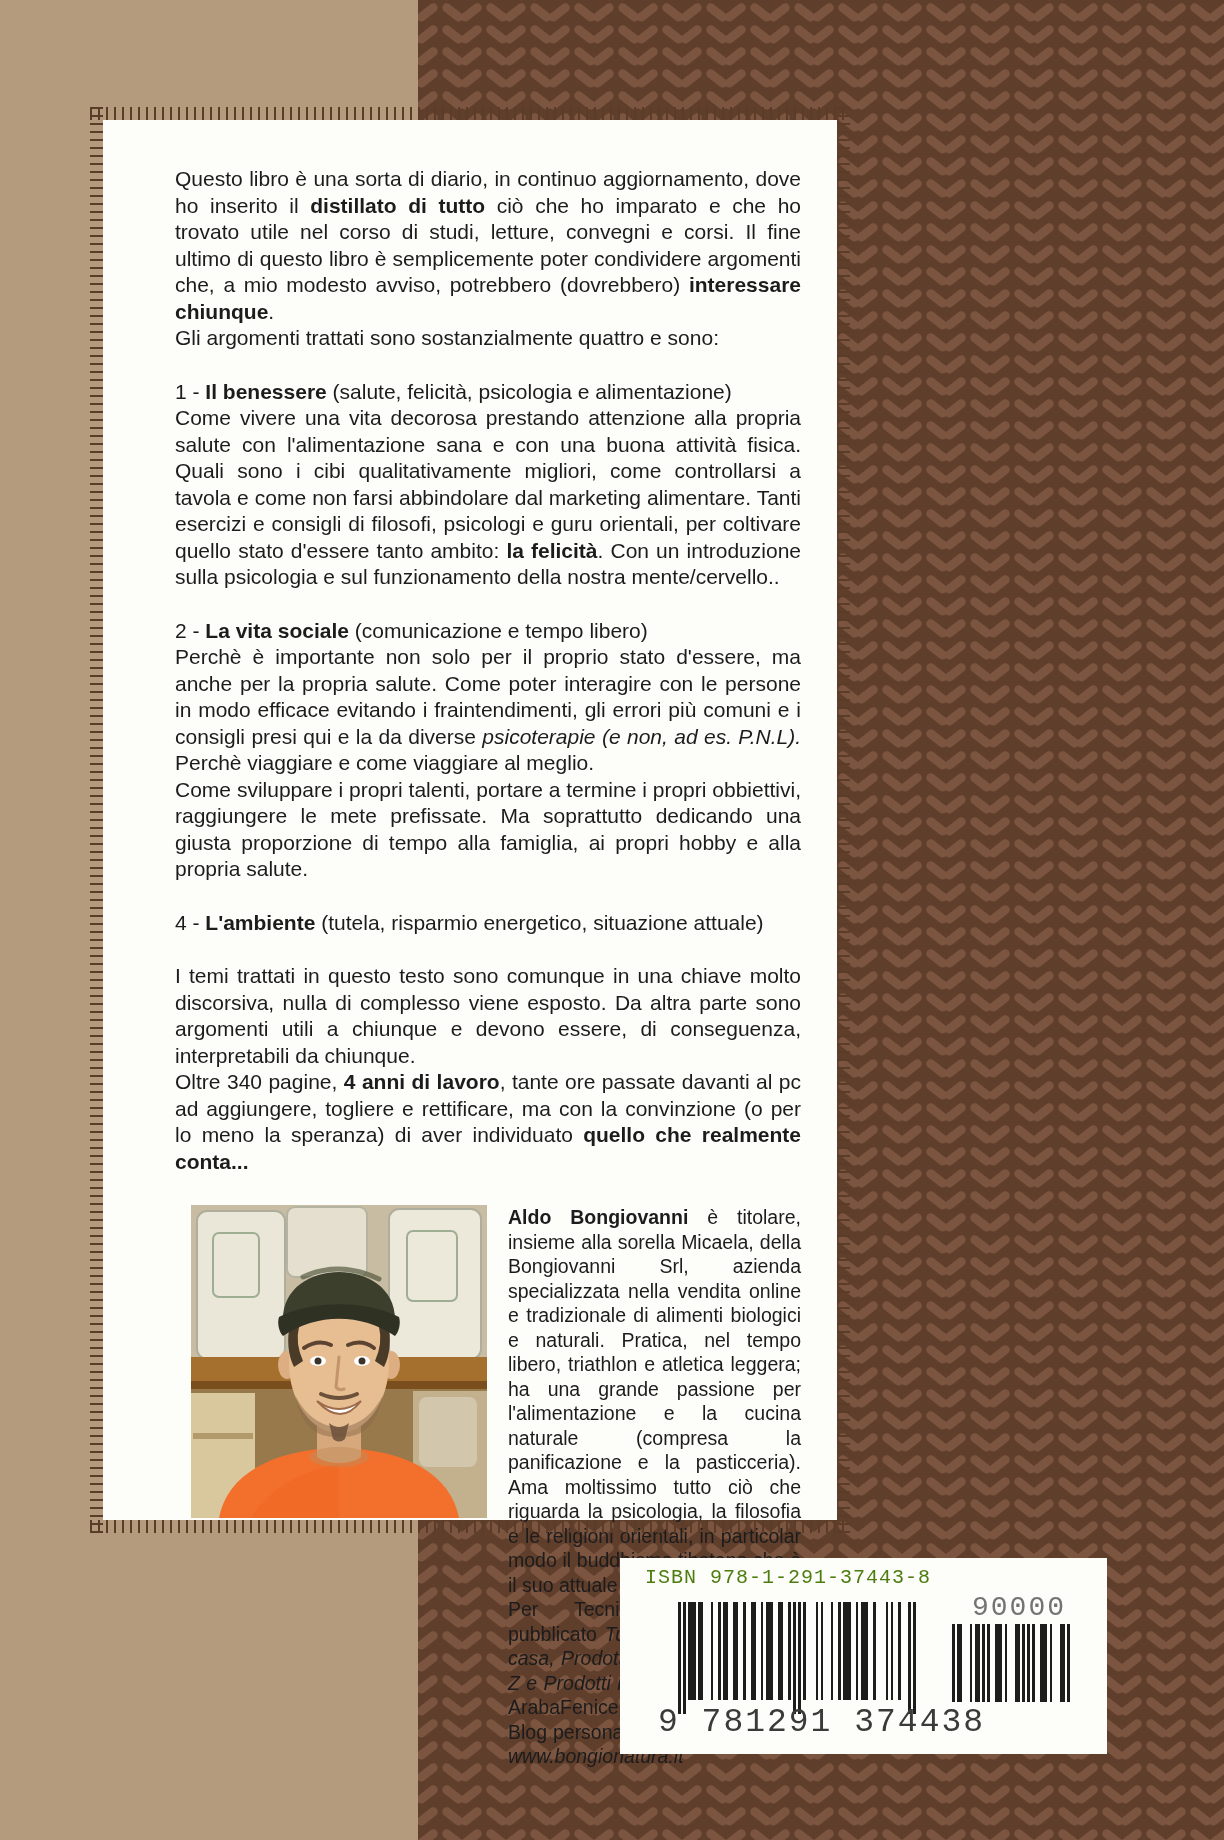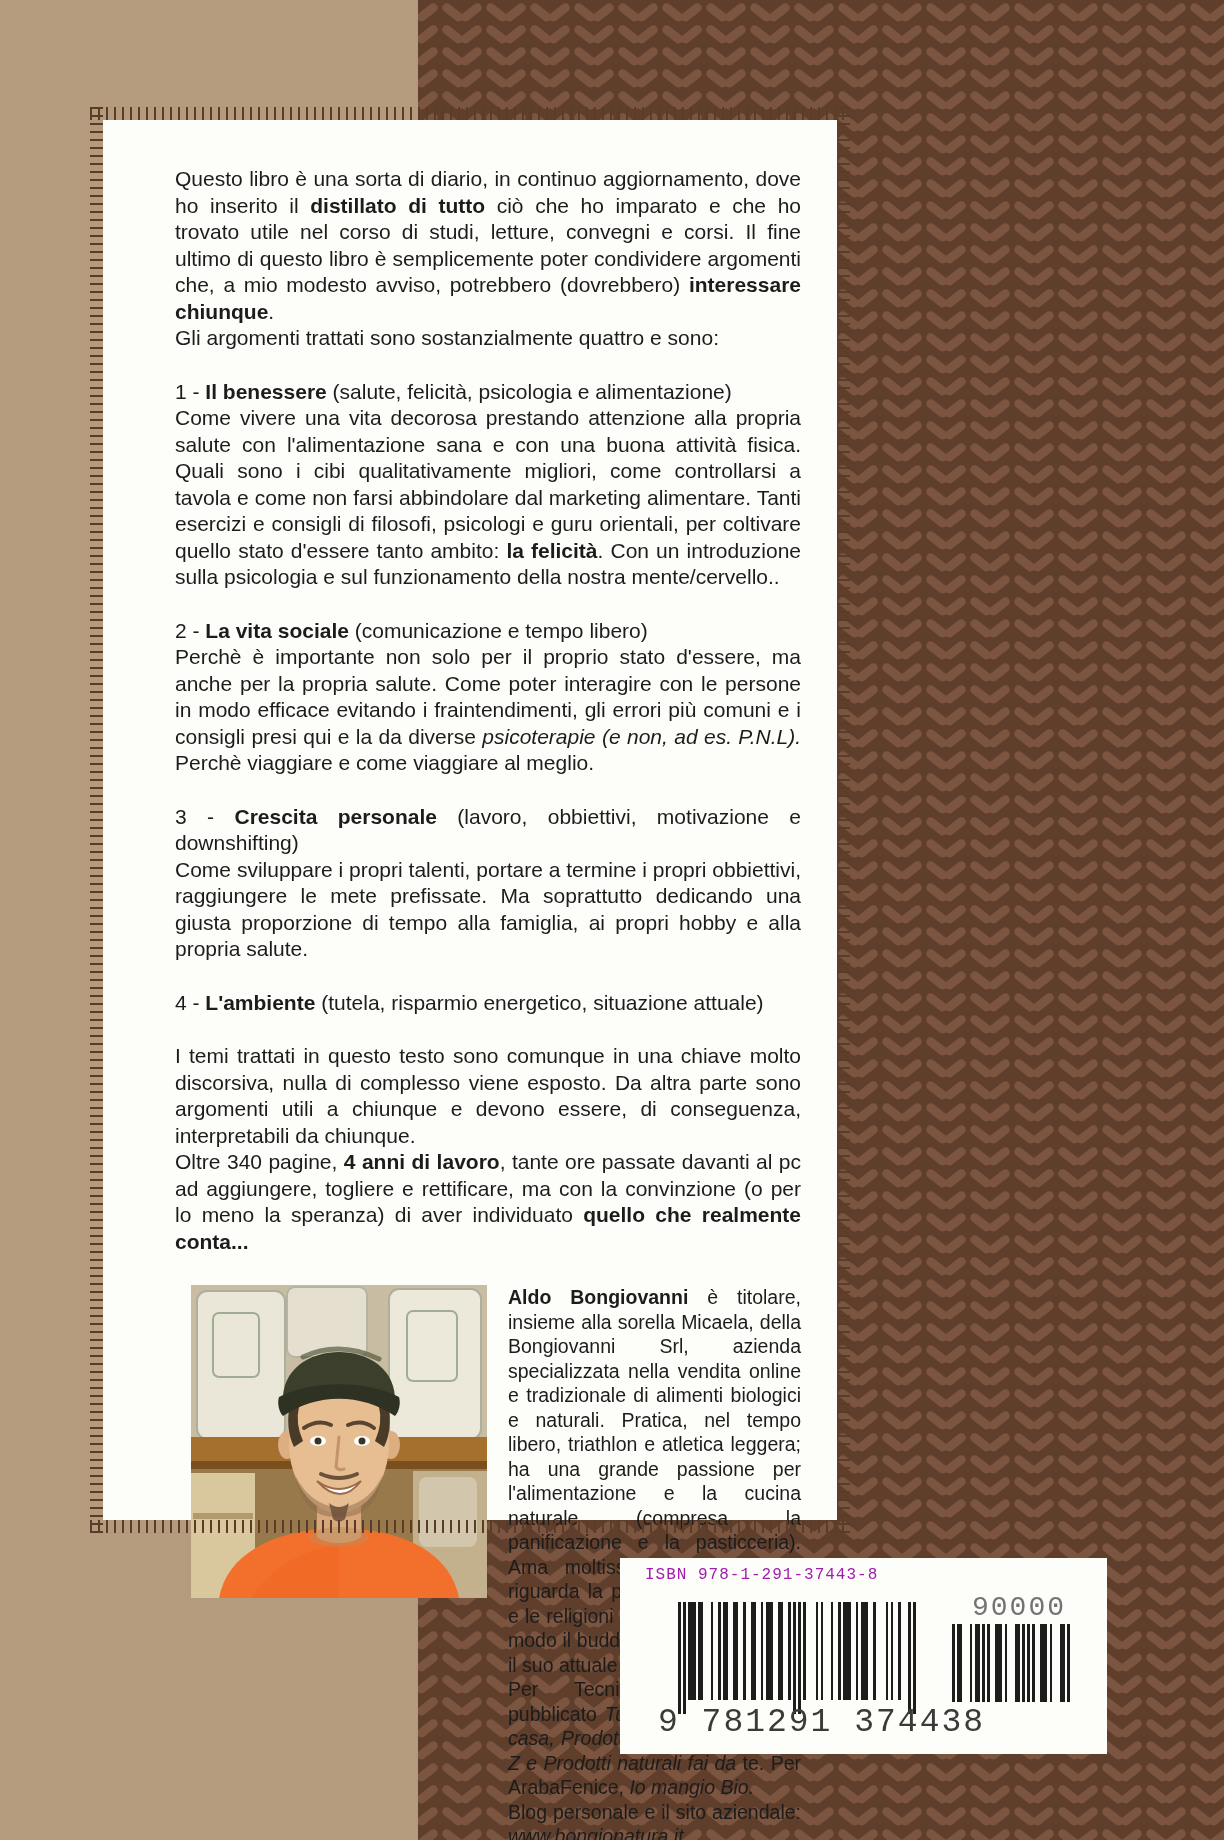--- a/index.html
+++ b/index.html
@@ -42,21 +42,21 @@
   .photo-wrap{flex:none;width:296px;height:313px;margin-left:16px;}
   .photo-wrap svg{display:block;}
   .bio{flex:1;margin-left:21px;font-size:19.5px;line-height:24.5px;text-align:justify;}
   
   .barcode-box{
     position:absolute;left:620px;top:1558px;width:487px;height:196px;
     background:var(--page-white);
   }
   .isbn-text{
     position:absolute;left:25px;top:8px;
-    font-family:"Liberation Mono",monospace;font-size:16px;letter-spacing:1px;color:#a21caf;white-space:nowrap;
+    font-family:"Liberation Mono",monospace;font-size:20px;letter-spacing:1px;color:#4d7c0f;white-space:nowrap;
   }
   .price-code{
     position:absolute;left:352px;top:34px;
     font-family:"Liberation Mono",monospace;font-size:28px;letter-spacing:2px;color:#737373;
   }
   .ean{position:absolute;left:58px;top:44px;}
   .addon{position:absolute;left:332px;top:66px;}
   .ean-digits{
     position:absolute;left:38px;top:146px;
     font-family:"Liberation Mono",monospace;font-size:33px;letter-spacing:2px;color:#3a3a38;white-space:nowrap;
@@ -85,21 +85,20 @@
   <div class="content">
     <p><span>Questo libro è una sorta di diario, in continuo aggiornamento, dove ho inserito il </span><span class="b">distillato di tutto</span><span> ciò che ho imparato e che ho trovato utile nel corso di studi, letture, convegni e corsi. Il fine ultimo di questo libro è semplicemente poter condividere argomenti che, a mio modesto avviso, potrebbero (dovrebbero) </span><span class="b">interessare chiunque</span><span>.</span></p>
     <p><span>Gli argomenti trattati sono sostanzialmente quattro e sono:</span></p>
 
     <p class="sp"><span>1 - </span><span class="b">Il benessere</span><span> (salute, felicità, psicologia e alimentazione)</span></p>
     <p><span>Come vivere una vita decorosa prestando attenzione alla propria salute con l'alimentazione sana e con una buona attività fisica. Quali sono i cibi qualitativamente migliori, come controllarsi a tavola e come non farsi abbindolare dal marketing alimentare. Tanti esercizi e consigli di filosofi, psicologi e guru orientali, per coltivare quello stato d'essere tanto ambito: </span><span class="b">la felicità</span><span>. Con un introduzione sulla psicologia e sul funzionamento della nostra mente/cervello..</span></p>
 
     <p class="sp"><span>2 - </span><span class="b">La vita sociale</span><span> (comunicazione e tempo libero)</span></p>
     <p><span>Perchè è importante non solo per il proprio stato d'essere, ma anche per la propria salute. Come poter interagire con le persone in modo efficace evitando i fraintendimenti, gli errori più comuni e i consigli presi qui e la da diverse </span><span class="i">psicoterapie (e non, ad es. P.N.L).</span><span> Perchè viaggiare e come viaggiare al meglio.</span></p>
 
-    <p class="sp"><span>3 - </span><span class="b">Crescita personale</span><span> (lavoro, obbiettivi, motivazione e downshifting)</span></p>
     <p><span>Come sviluppare i propri talenti, portare a termine i propri obbiettivi, raggiungere le mete prefissate. Ma soprattutto dedicando una giusta proporzione di tempo alla famiglia, ai propri hobby e alla propria salute.</span></p>
 
     <p class="sp"><span>4 - </span><span class="b">L'ambiente</span><span> (tutela, risparmio energetico, situazione attuale)</span></p>
 
     <p class="sp"><span>I temi trattati in questo testo sono comunque in una chiave molto discorsiva, nulla di complesso viene esposto. Da altra parte sono argomenti utili a chiunque e devono essere, di conseguenza, interpretabili da chiunque.</span></p>
     <p><span>Oltre 340 pagine, </span><span class="b">4 anni di lavoro</span><span>, tante ore passate davanti al pc ad aggiungere, togliere e rettificare, ma con la convinzione (o per lo meno la speranza) di aver individuato </span><span class="b">quello che realmente conta...</span></p>
 
     <div class="author-row">
       <div class="photo-wrap">
         <svg viewBox="0 0 296 313" width="296" height="313" xmlns="http://www.w3.org/2000/svg">

